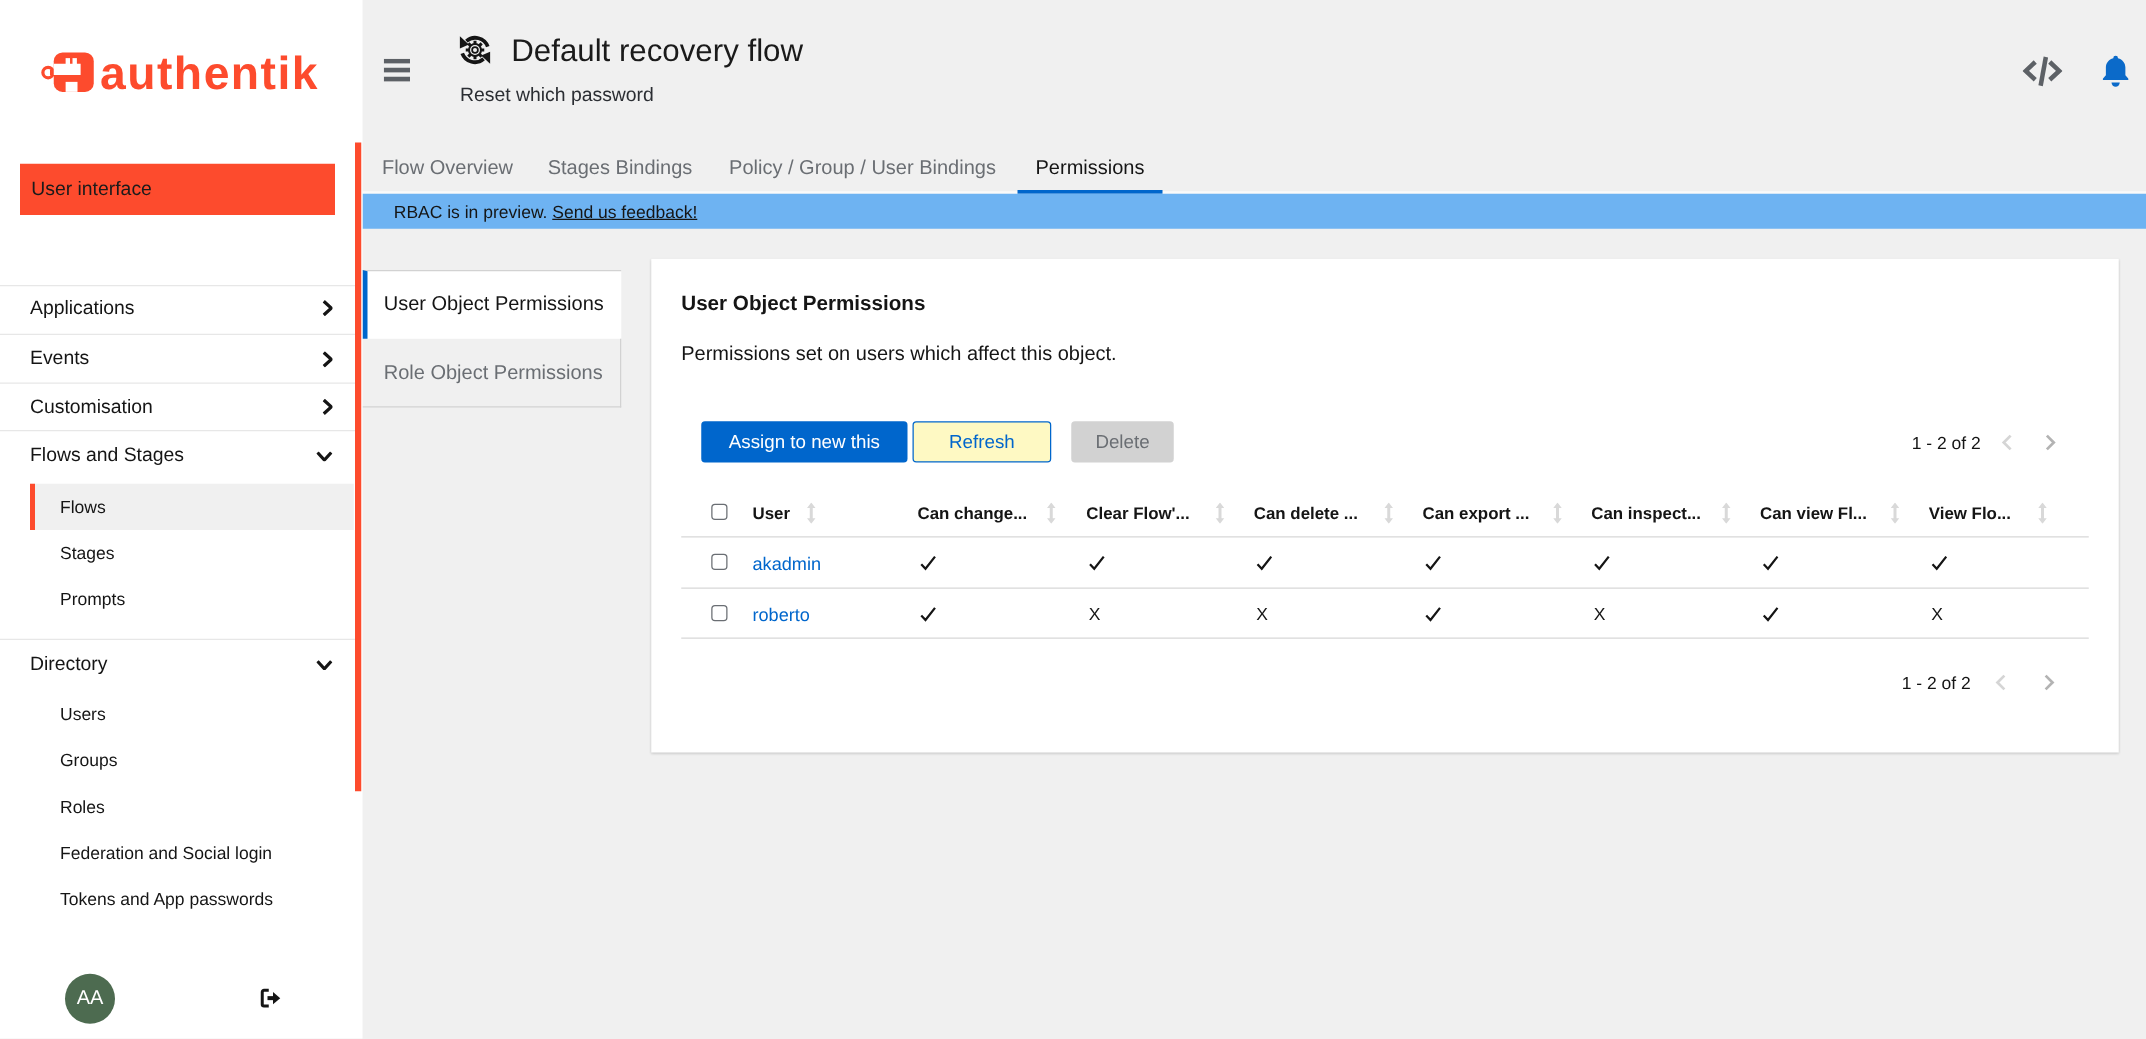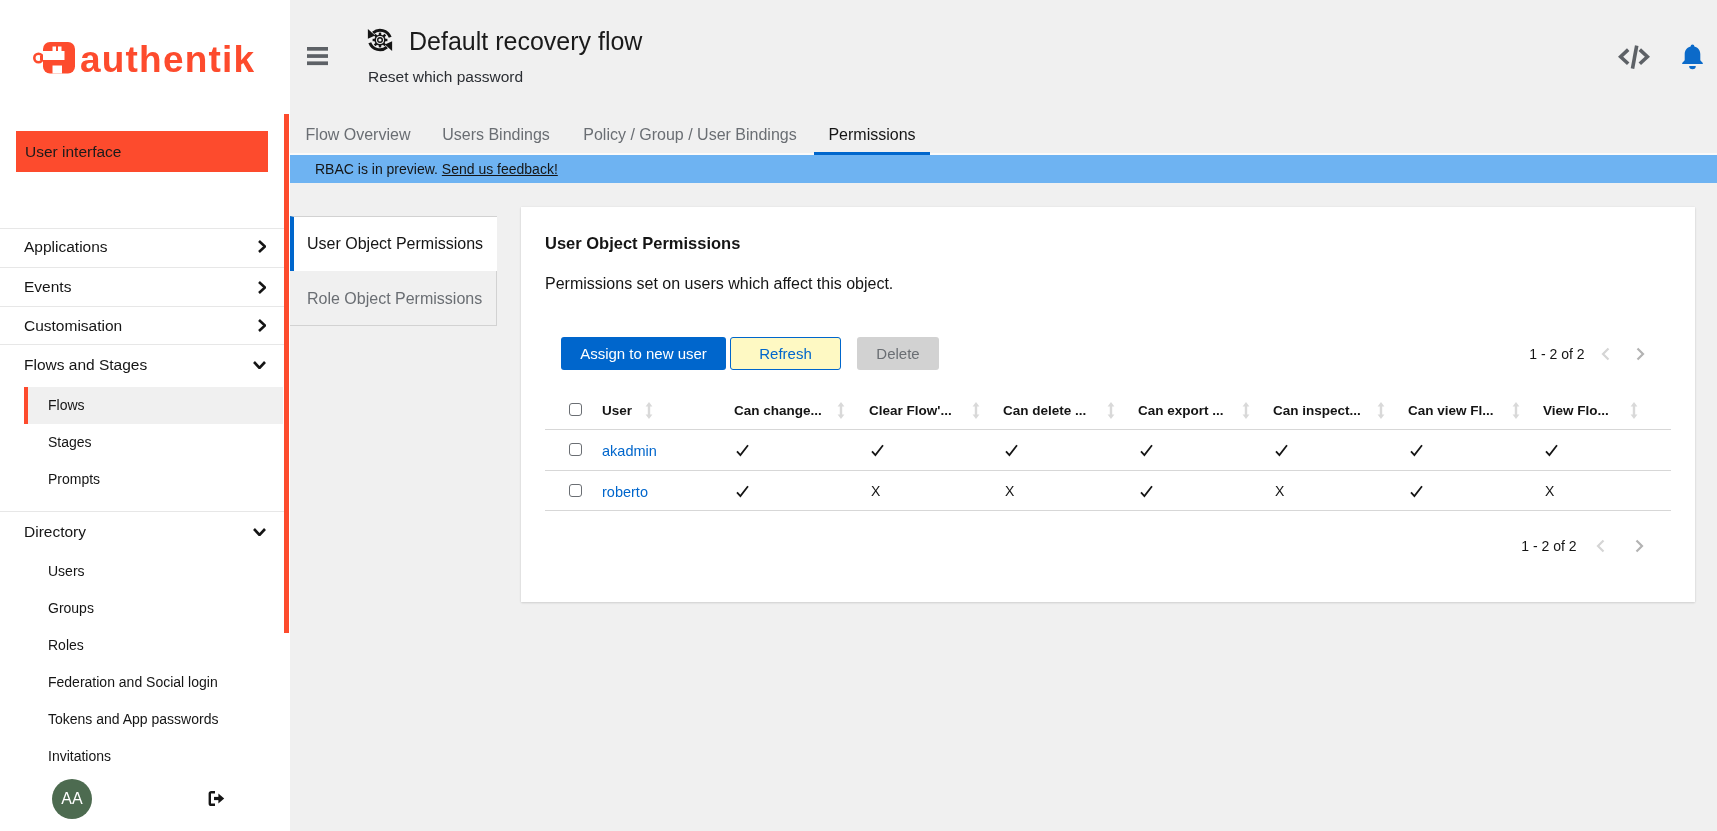--- a/index.html
+++ b/index.html
@@ -93,32 +93,32 @@
       <line x1="18.7" y1="1.6" x2="14.5" y2="24.6" stroke="#5d6166" stroke-width="3.6"></line>
     </svg>
     <svg class="abs" style="left:1392px; top:44px;" width="21" height="26" viewBox="0 0 21 26">
       <path fill="#0b6ac9" d="M8.6 2.5 a1.9 1.9 0 0 1 3.8 0 c3.6 0.9 5.9 3.8 5.9 7.5 v6.2 l2.3 2.6 a0.9 0.9 0 0 1 0 1.2 h-20.2 a0.9 0.9 0 0 1 0-1.2 l2.3-2.6 v-6.2 c0-3.7 2.3-6.6 5.9-7.5 z"></path>
       <path fill="#0b6ac9" d="M7.2 22 h6.6 a3.3 3.3 0 0 1-6.6 0 z"></path>
     </svg>
     <div class="abs" style="left:0; top:153px; width:1427px; height:2px; background:#fafafa;"></div>
 
     <div class="tabbar">
       <div class="tab" style="width:136px;">Flow Overview</div>
-      <div class="tab" style="width:140px;">Users Bindings</div>
+      <div class="tab" style="width:140px;">Stages Bindings</div>
       <div class="tab" style="width:248px;">Policy / Group / User Bindings</div>
       <div class="tab active" style="width:116px;">Permissions</div>
     </div>
     <div id="banner">RBAC is in preview.&nbsp;<a href="#">Send us feedback!</a></div>
 
     <div class="vtab1">User Object Permissions</div>
     <div class="vtab2">Role Object Permissions</div>
     <div id="card">
       <div class="abs" style="left:24px; top:27px; font-size:16.5px; font-weight:bold; line-height:19px;">User Object Permissions</div>
       <div class="abs" style="left:24px; top:67px; font-size:16px; line-height:19px;">Permissions set on users which affect this object.</div>
-      <div class="btn primary" style="left:40px; width:165px;">Assign to new user</div>
+      <div class="btn primary" style="left:40px; width:165px;">Assign to new this</div>
       <div class="btn secondary" style="left:209px; width:111px;">Refresh</div>
       <div class="btn disabled" style="left:336px; width:82px;">Delete</div>
       <div class="pgtext" style="left:983px; top:139px; width:106px; text-align:center;">1 - 2 of 2</div>
       <svg class="abs" style="left:1080px; top:140px;" width="9" height="14" viewBox="0 0 9 14">
           <path d="M7.5 1.5 L2 7 L7.5 12.5" fill="none" stroke="#d5d5d5" stroke-width="2.2"></path>
         </svg>
       <svg class="abs" style="left:1115px; top:140px;" width="9" height="14" viewBox="0 0 9 14">
           <path d="M1.5 1.5 L7 7 L1.5 12.5" fill="none" stroke="#b3b3b3" stroke-width="2.2"></path>
         </svg>
 
@@ -256,21 +256,20 @@
     <div class="navrow" style="top:512px;">Directory<span class="chev">
           <svg width="13" height="8" viewBox="0 0 13 8">
             <path d="M1 1 L6.5 7 L12 1" fill="none" stroke="#151515" stroke-width="2.6"></path>
           </svg>
         </span></div>
     <div class="subrow" style="top:553px;">Users</div>
     <div class="subrow" style="top:590px;">Groups</div>
     <div class="subrow" style="top:664px;">Federation and Social login</div>
     <div class="subrow" style="top:627px;">Roles</div>
     <div class="subrow" style="top:701px;">Tokens and App passwords</div>
-    <div class="subrow" style="top:738px;">Invitations</div>
     <div class="abs" style="left:52px; top:779px; width:40px; height:40px; border-radius:50%; background:#4d6b50;
       color:#ffffff; font-size:16px; text-align:center; line-height:40px;">AA</div>
     <svg class="abs" style="left:208px; top:790px;" width="17" height="17" viewBox="0 0 17 17">
       <path d="M7 2.2 H3.2 A1.4 1.4 0 0 0 1.8 3.6 V13.4 A1.4 1.4 0 0 0 3.2 14.8 H7" fill="none" stroke="#151515" stroke-width="2.4"></path>
       <rect x="6" y="6.9" width="5.5" height="3.2" fill="#151515"></rect>
       <path d="M10.4 3.6 L16.2 8.5 L10.4 13.4 Z" fill="#151515"></path>
     </svg>
   </div>
   <div id="thumb"></div>
 </div>

